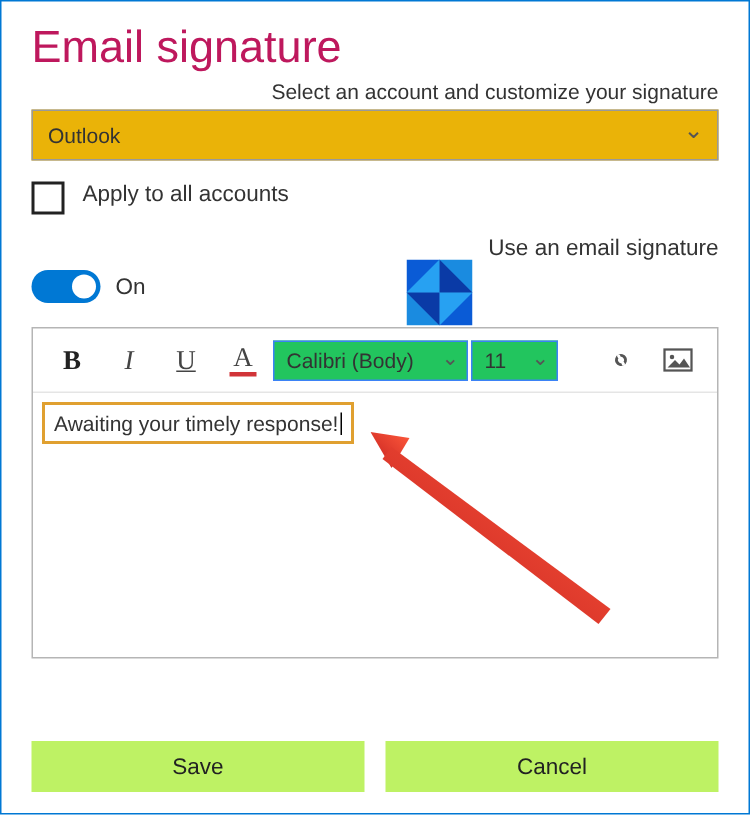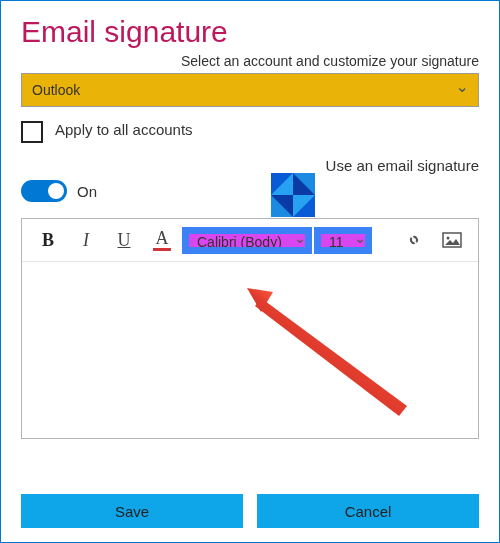--- a/index.html
+++ b/index.html
@@ -140,24 +140,24 @@
     gap: 1px;
     font-family: Georgia, serif;
   }
   .tb-color-bar {
     width: 18px;
     height: 3px;
     background: #d13438;
   }
   .font-select, .size-select {
     height: 27px;
-    border: 7px solid #3b82f6;
+    border: 1px solid #3b82f6;
     font-size: 14px;
     padding: 0 20px 0 8px;
-    background: #d946ef;
+    background: #22c55e;
     color: #333;
     appearance: none;
   }
   .font-select { width: 130px; }
   .size-select { width: 58px; }
   .sel-wrap { position: relative; }
   .sel-wrap::after {
     content: "⌄";
     position: absolute;
     right: 6px;
@@ -200,21 +200,21 @@
     position: absolute;
     bottom: 14px;
     left: 20px;
     right: 20px;
     display: flex;
     gap: 14px;
   }
   .footer-btn {
     flex: 1;
     height: 34px;
-    background: #0ea5e9;
+    background: #bef264;
     border: none;
     font-size: 15px;
     color: #222;
     cursor: pointer;
   }
   svg { display: block; }
 </style>
 </head>
 <body>
 
@@ -266,20 +266,21 @@
       </div>
       <div class="tb-btn">
         <svg width="20" height="16" viewBox="0 0 20 16">
           <rect x="1" y="1" width="18" height="14" fill="none" stroke="#555" stroke-width="1.5"></rect>
           <circle cx="6" cy="6" r="1.5" fill="#555"></circle>
           <path d="M3 13 L8 8 L11 11 L14 7 L18 13 Z" fill="#555"></path>
         </svg>
       </div>
     </div>
     <div class="editor-area">
+      <span class="sig-text-box"><span>Awaiting your timely response!</span><span class="cursor"></span></span>
       <svg class="arrow-svg" viewBox="0 0 170 130">
         <defs>
           <linearGradient id="ag" x1="0" y1="1" x2="1" y2="0">
             <stop offset="0" stop-color="#c21e1e"></stop>
             <stop offset="1" stop-color="#ff5a3c"></stop>
           </linearGradient>
         </defs>
         <polygon points="0,0 26,4 14,24" fill="url(#ag)"></polygon>
         <polygon points="14,10 160,118 152,128 8,18" fill="url(#ag)"></polygon>
       </svg>

